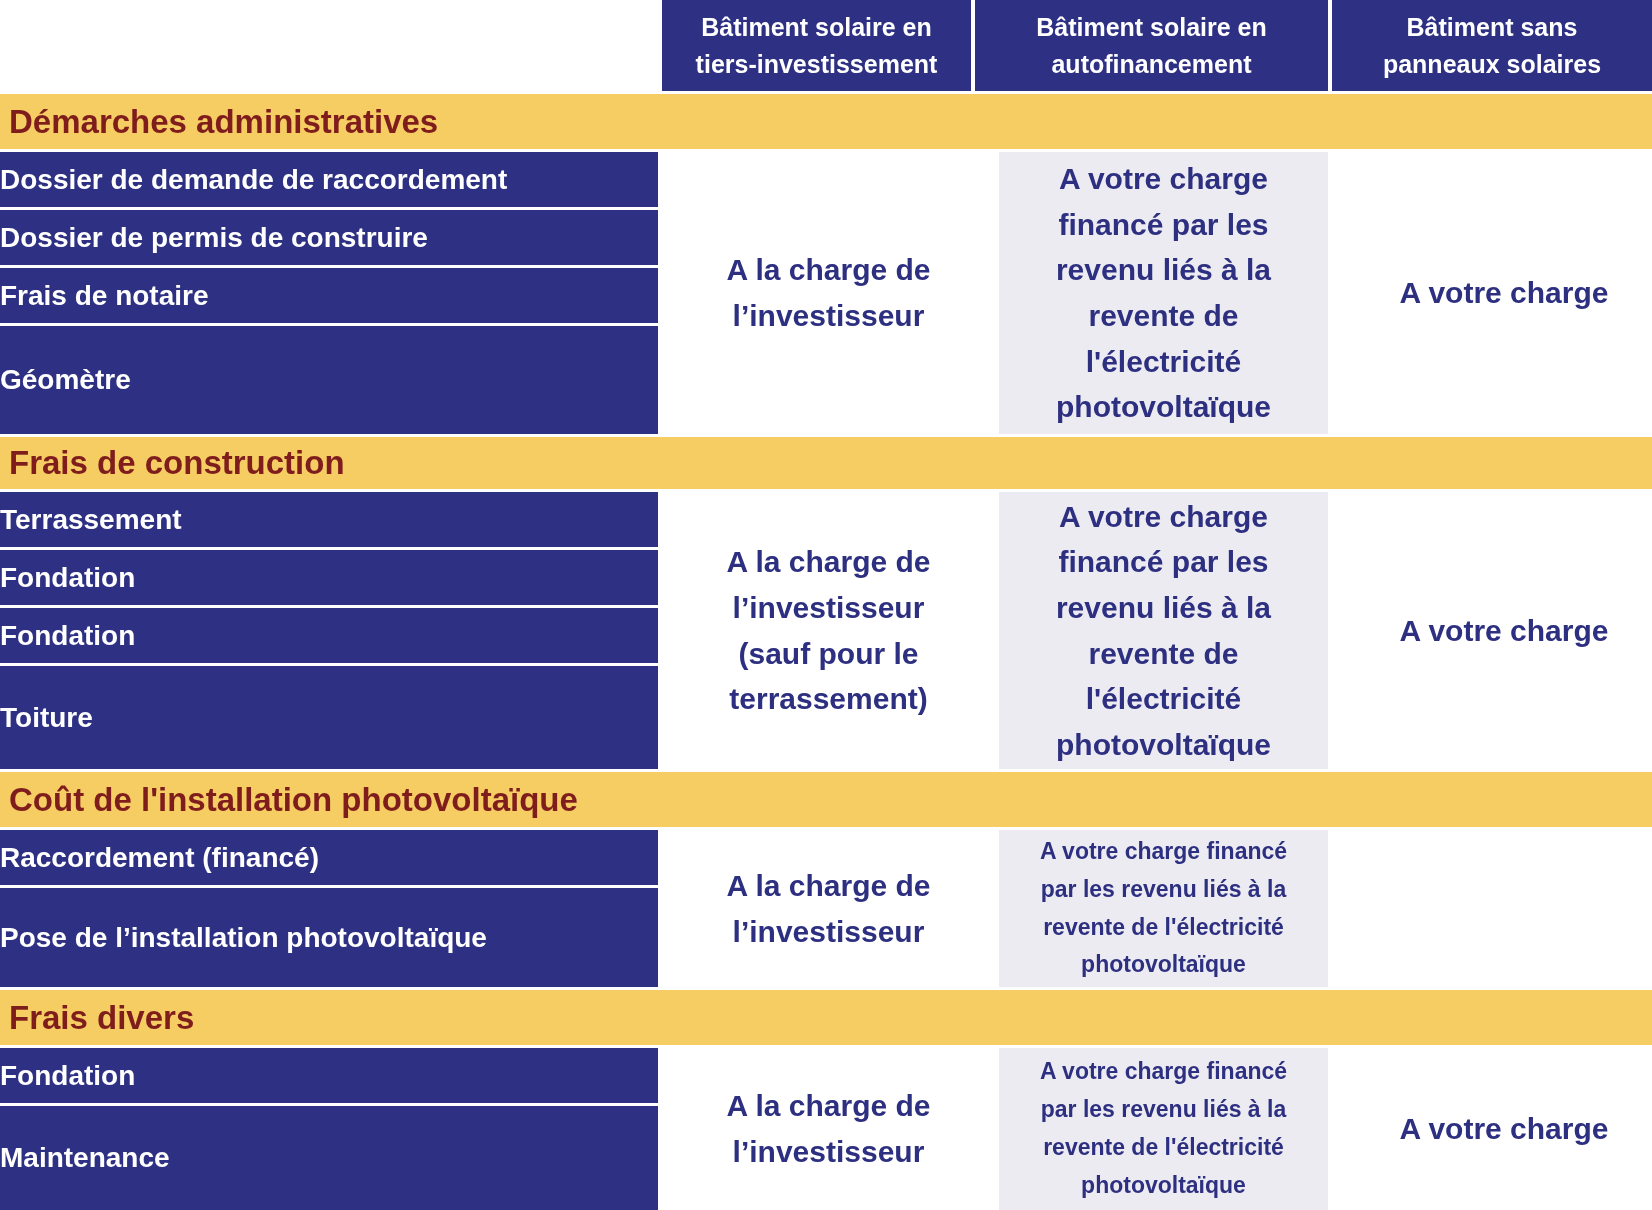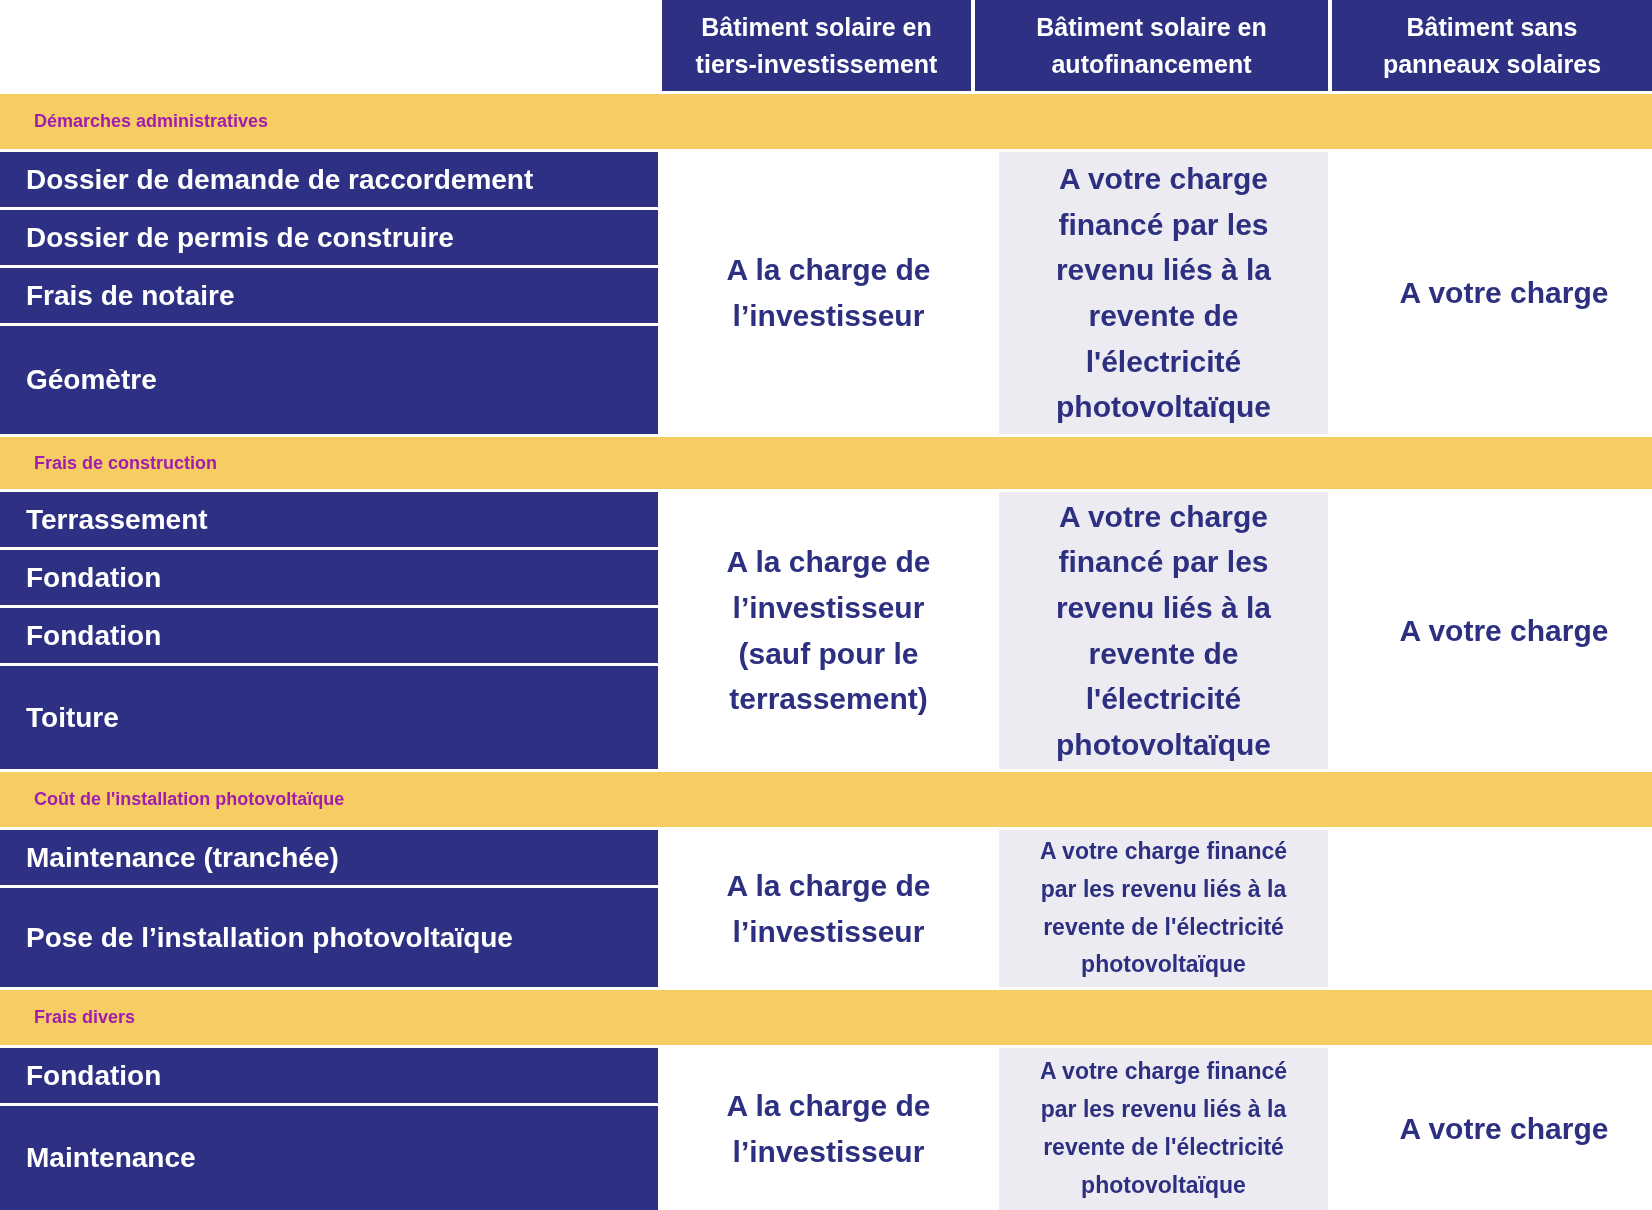--- a/index.html
+++ b/index.html
@@ -16,31 +16,31 @@
   }
   .corner{background:#ffffff;}
   .colhead{
     background:#2E3183;color:#ffffff;
     display:flex;align-items:center;justify-content:center;
     text-align:center;font-weight:bold;font-size:25px;line-height:1.45;
     white-space:pre-line;
   }
   .secbar{
     grid-column:1 / -1;
-    background:#F5CD62;color:#a21caf;
+    background:#F5CD62;color:#7f1d1d;
     display:flex;align-items:center;
-    font-weight:bold;font-size:18px;
-    padding-left:34px;box-sizing:border-box;
+    font-weight:bold;font-size:33px;
+    padding-left:9px;box-sizing:border-box;
   }
   .rowlabel{
     grid-column:1;
     background:#2E3183;color:#ffffff;
     display:flex;align-items:center;
     font-weight:bold;font-size:28px;
-    padding-left:26px;box-sizing:border-box;
+    box-sizing:border-box;
   }
   .cell{
     display:flex;align-items:center;justify-content:center;
     text-align:center;color:#2D2F80;font-weight:bold;
     white-space:pre-line;background:#ffffff;
     padding:0 6px;box-sizing:border-box;margin-left:24px;
   }
   .cell.gray{background:#EDEBF2;}
   .cell.big{font-size:30px;line-height:1.52;}
   .cell.small{font-size:23px;line-height:1.65;}
@@ -84,21 +84,21 @@
 terrassement)</div>
   <div class="cell big gray" style="grid-row:8/12;grid-column:3">A votre charge
 financé par les
 revenu liés à la
 revente de
 l'électricité
 photovoltaïque</div>
   <div class="cell big" style="grid-row:8/12;grid-column:4">A votre charge</div>
 
   <div class="secbar" style="grid-row:12">Coût de l'installation photovoltaïque</div>
-  <div class="rowlabel" style="grid-row:13">Maintenance (tranchée)</div>
+  <div class="rowlabel" style="grid-row:13">Raccordement (financé)</div>
   <div class="rowlabel" style="grid-row:14">Pose de l’installation photovoltaïque</div>
   <div class="cell big" style="grid-row:13/15;grid-column:2">A la charge de
 l’investisseur</div>
   <div class="cell small gray" style="grid-row:13/15;grid-column:3">A votre charge financé
 par les revenu liés à la
 revente de l'électricité
 photovoltaïque</div>
 
   <div class="secbar" style="grid-row:15">Frais divers</div>
   <div class="rowlabel" style="grid-row:16">Fondation</div>

